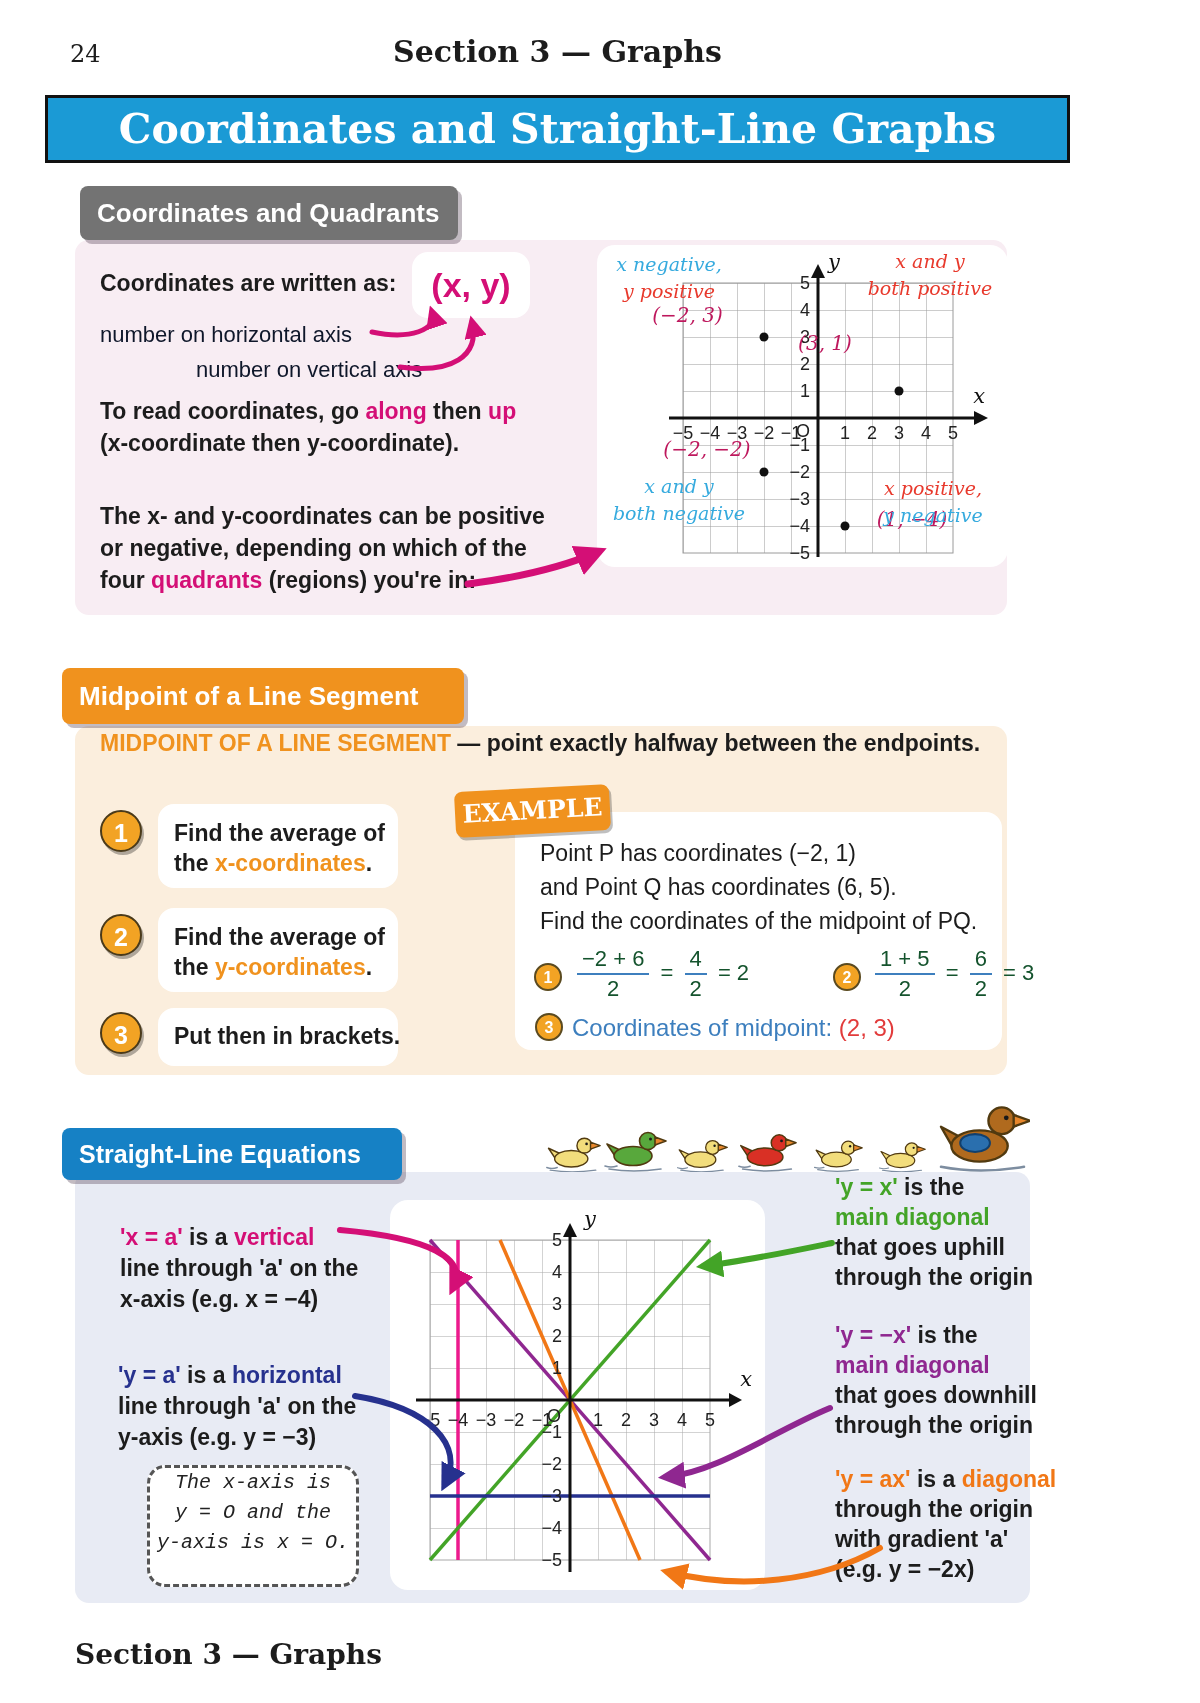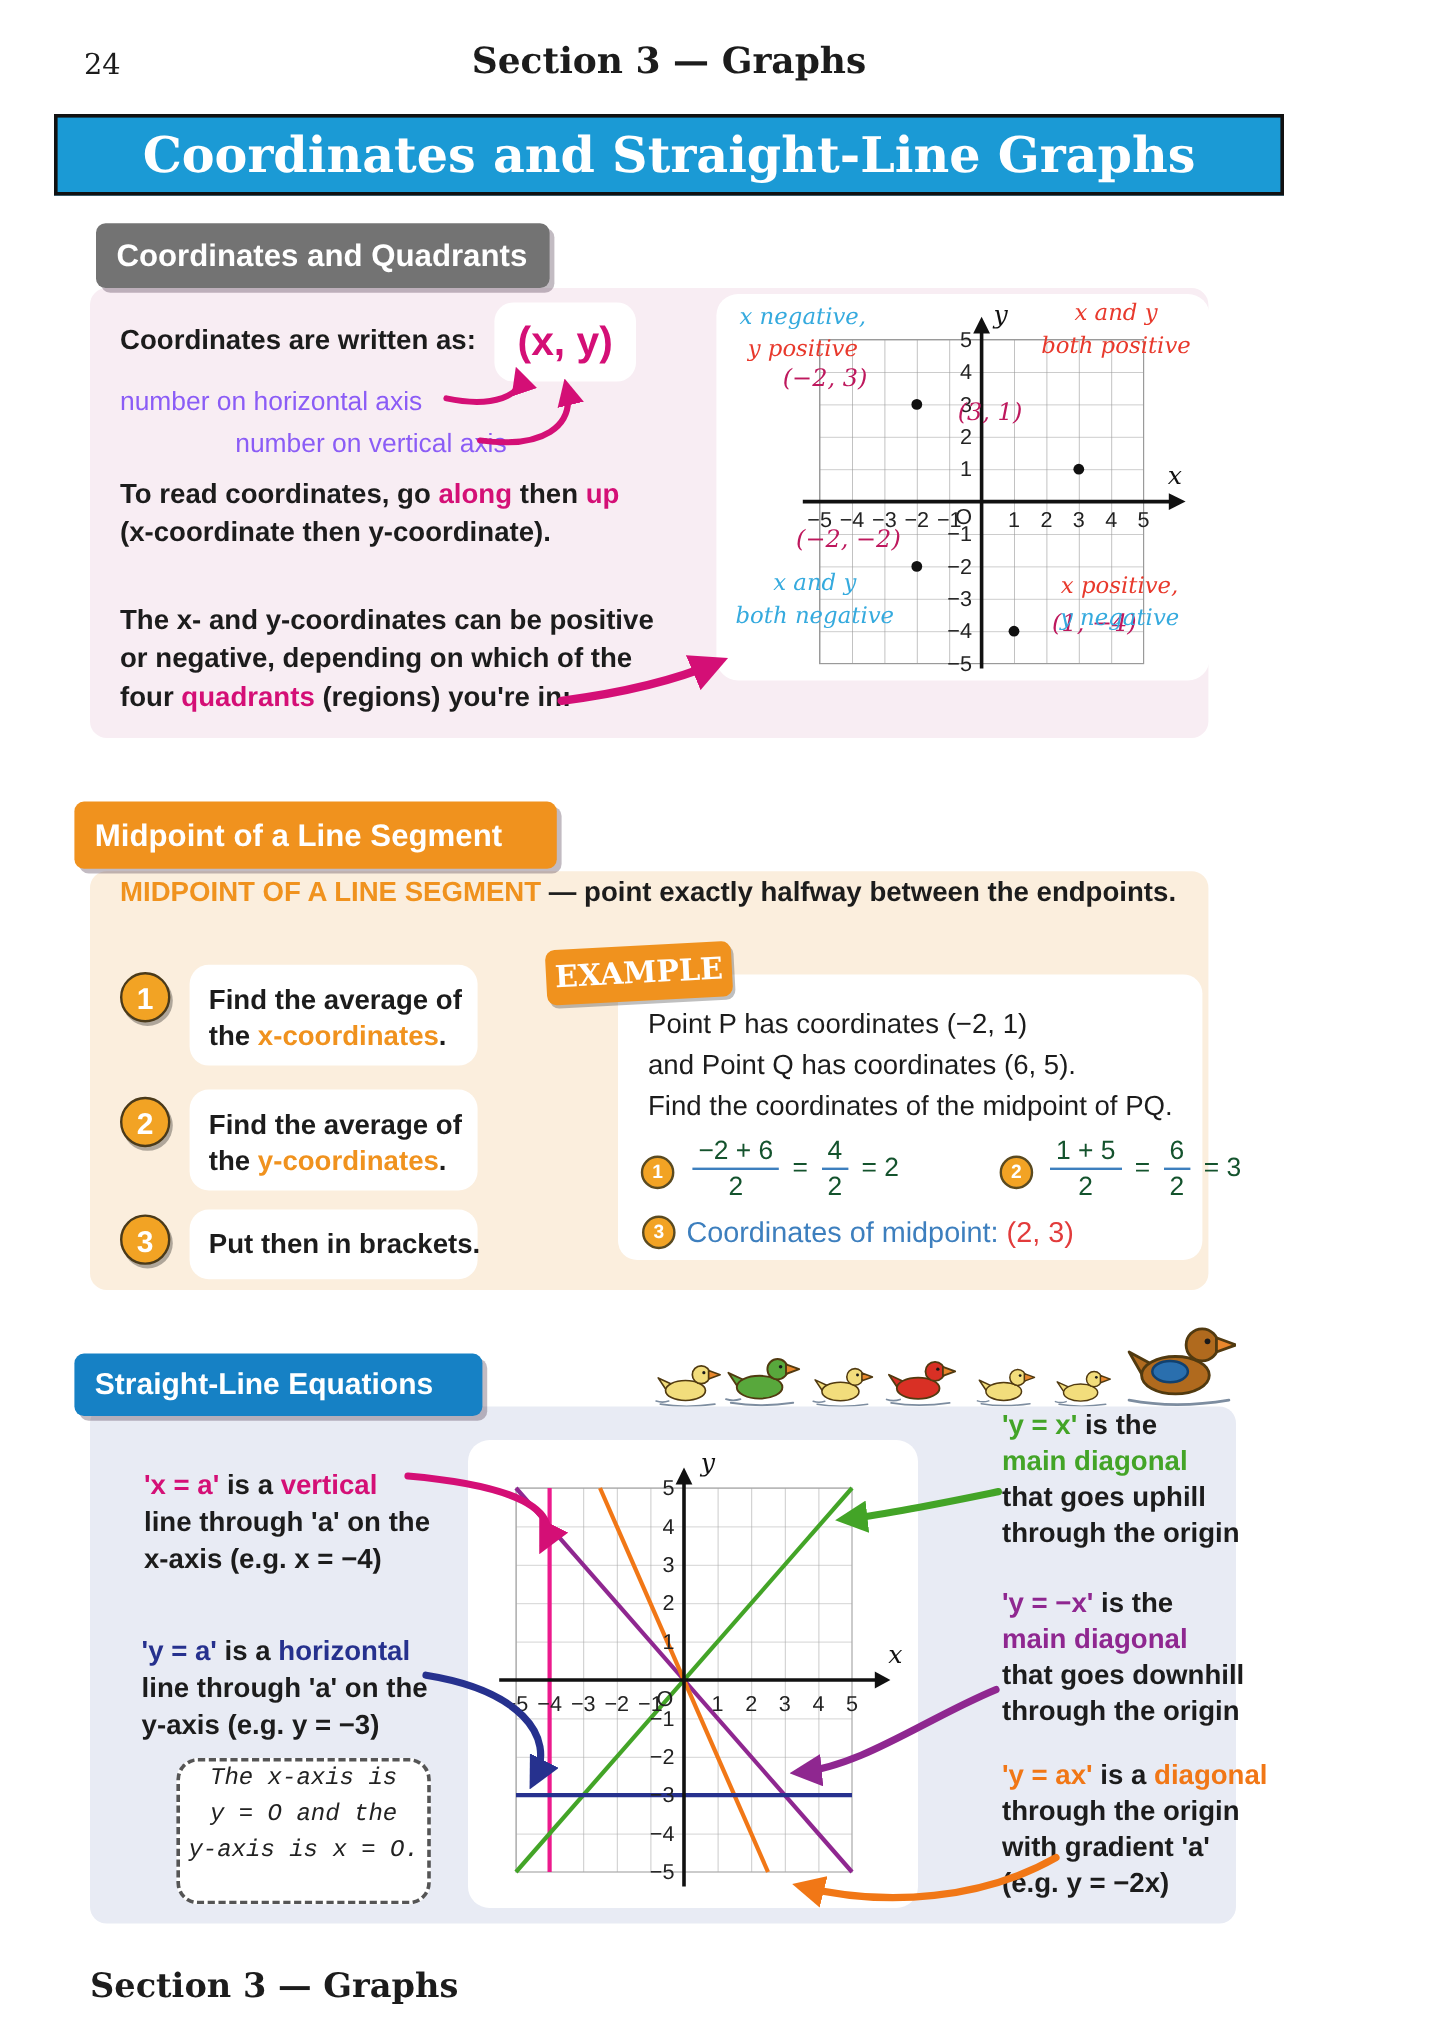--- a/index.html
+++ b/index.html
@@ -2,21 +2,21 @@
 <html><head>
 <meta charset="utf-8">
 <style>
   html,body{margin:0;padding:0;background:#fff;}
   #page{position:relative;width:1200px;height:1703px;background:#fff;overflow:hidden;
         font-family:"Liberation Sans",sans-serif;color:#1c1c1c;}
   .abs{position:absolute;white-space:nowrap;}
   .serif{font-family:"DejaVu Serif","Liberation Serif",serif;}
   .b{font-weight:bold;}
   .body-txt{font-size:23px;font-weight:bold;color:#1c1c1c;}
-  .lite-txt{font-size:22px;color:#8b5cf6;}
+  .lite-txt{font-size:22px;color:#0f172a;}
   .mag{color:#d40f76;}
   .org{color:#f0921e;}
   .navy{color:#26318e;}
   .grn{color:#43a427;}
   .pur{color:#8f2790;}
   .orgl{color:#f17716;}
   .blue-work{color:#3d7fbe;}
   .red-val{color:#e23b3b;}
   
   #title-banner{left:45px;top:95px;width:1025px;height:68px;background:#1b9ad5;border:3px solid #111;

